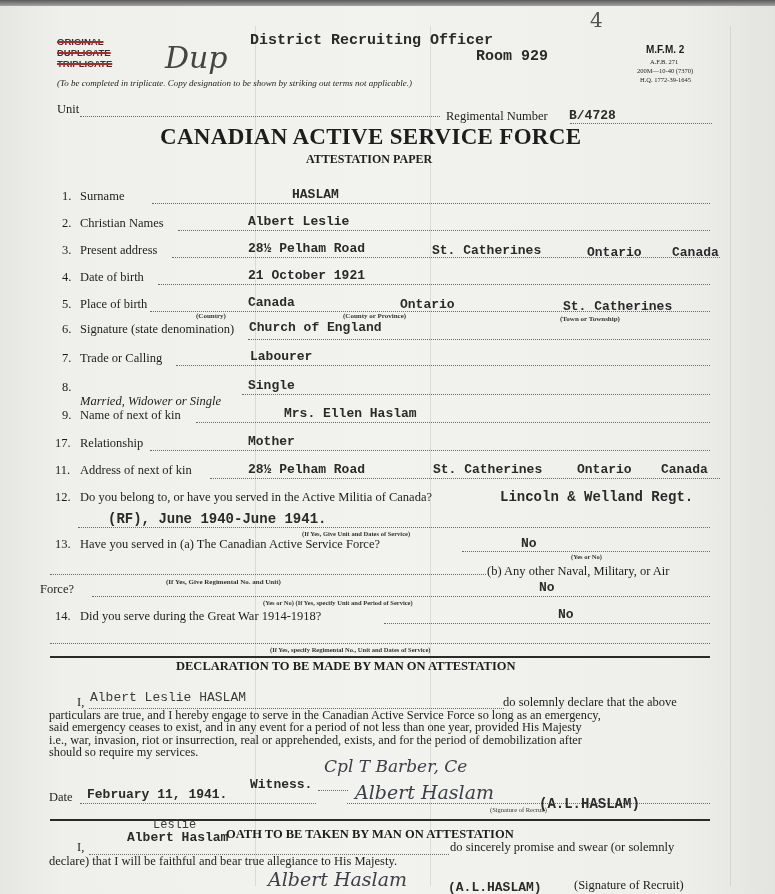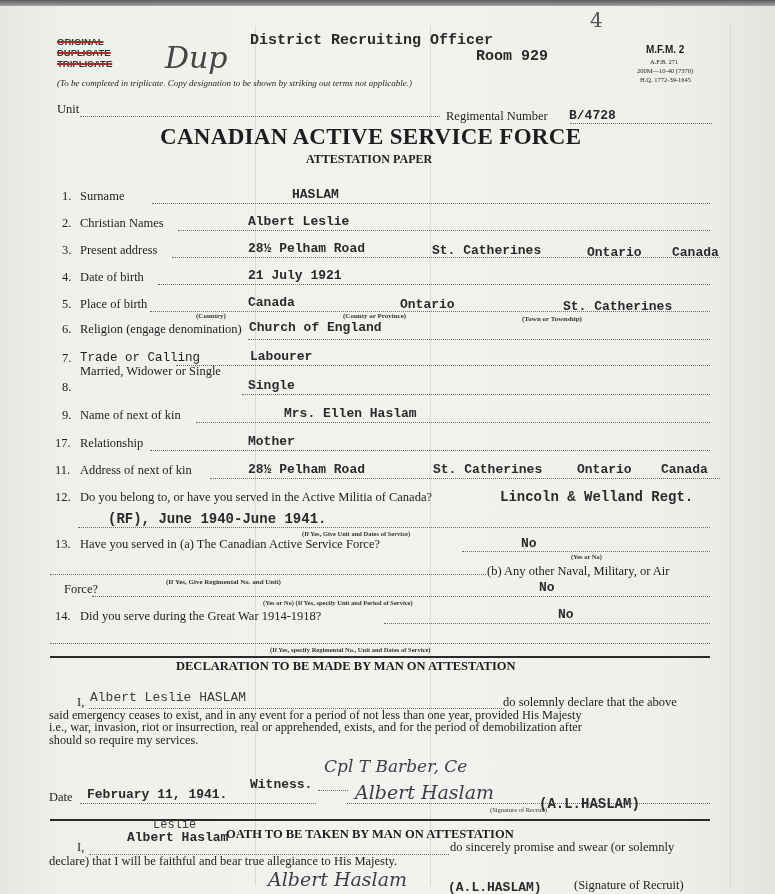--- a/index.html
+++ b/index.html
@@ -80,48 +80,48 @@
     <div class="dots" style="left:172px;top:251px;width:548px;"></div>
     <div class="abs tw" style="left:248px;top:235px;font-size:13px;">28½ Pelham Road</div>
     <div class="abs tw" style="left:432px;top:237px;font-size:13px;">St. Catherines</div>
     <div class="abs tw" style="left:587px;top:239px;font-size:13px;">Ontario</div>
     <div class="abs tw" style="left:672px;top:239px;font-size:13px;">Canada</div>
   </div>
   <div>
     <div class="abs label" style="left:62px;top:264px;">4.</div>
     <div class="abs label" style="left:80px;top:264px;">Date of birth</div>
     <div class="dots" style="left:158px;top:278px;width:552px;"></div>
-    <div class="abs tw" style="left:248px;top:262px;font-size:13px;">21 July 1921</div>
+    <div class="abs tw" style="left:248px;top:262px;font-size:13px;">21 October 1921</div>
   </div>
   <div>
     <div class="abs label" style="left:62px;top:291px;">5.</div>
     <div class="abs label" style="left:80px;top:291px;">Place of birth</div>
     <div class="dots" style="left:150px;top:305px;width:560px;"></div>
     <div class="abs tw" style="left:248px;top:289px;font-size:13px;">Canada</div>
     <div class="abs tw" style="left:400px;top:291px;font-size:13px;">Ontario</div>
     <div class="abs tw" style="left:563px;top:293px;font-size:13px;">St. Catherines</div>
     <div class="abs small" style="left:196px;top:306px;">(Country)</div>
     <div class="abs small" style="left:343px;top:306px;">(County or Province)</div>
-    <div class="abs small" style="left:522px;top:309px;">(Town or Township)</div>
+    <div class="abs small" style="left:560px;top:309px;">(Town or Township)</div>
   </div>
   <div>
     <div class="abs label" style="left:62px;top:316px;">6.</div>
-    <div class="abs label" style="left:80px;top:316px;">Religion (engage denomination)</div>
+    <div class="abs label" style="left:80px;top:316px;">Signature (state denomination)</div>
     <div class="dots" style="left:248px;top:333px;width:462px;"></div>
     <div class="abs tw" style="left:249px;top:314px;font-size:13px;">Church of England</div>
   </div>
   <div>
     <div class="abs label" style="left:62px;top:345px;">7.</div>
-    <div class="abs label" style="left:80px;top:345px;font-family:Liberation Mono, monospace;">Trade or Calling</div>
+    <div class="abs label" style="left:80px;top:345px;">Trade or Calling</div>
     <div class="dots" style="left:176px;top:359px;width:534px;"></div>
     <div class="abs tw" style="left:250px;top:343px;font-size:13px;">Labourer</div>
   </div>
   <div>
     <div class="abs label" style="left:62px;top:374px;">8.</div>
-    <div class="abs label" style="left:80px;top:358px;">Married, Widower or Single</div>
+    <div class="abs label" style="left:80px;top:388px;font-style:italic;">Married, Widower or Single</div>
     <div class="dots" style="left:242px;top:388px;width:468px;"></div>
     <div class="abs tw" style="left:248px;top:372px;font-size:13px;">Single</div>
   </div>
   <div>
     <div class="abs label" style="left:62px;top:402px;">9.</div>
     <div class="abs label" style="left:80px;top:402px;">Name of next of kin</div>
     <div class="dots" style="left:196px;top:416px;width:514px;"></div>
     <div class="abs tw" style="left:248px;top:400px;font-size:13px;padding-left:36px;">Mrs. Ellen Haslam</div>
   </div>
   <div>
@@ -151,21 +151,21 @@
 
   <div>
     <div class="abs label" style="left:55px;top:531px;">13.</div>
     <div class="abs label" style="left:80px;top:531px;">Have you served in (a) The Canadian Active Service Force?</div>
     <div class="dots" style="left:462px;top:545px;width:248px;"></div>
     <div class="abs tw" style="left:521px;top:530px;font-size:13px;">No</div>
     <div class="abs small" style="left:571px;top:547px;font-size:6.5px;">(Yes or No)</div>
     <div class="dots" style="left:50px;top:568px;width:436px;"></div>
     <div class="abs label" style="left:487px;top:558px;">(b) Any other Naval, Military, or Air</div>
     <div class="abs small" style="left:166px;top:572px;">(If Yes, Give Regimental No. and Unit)</div>
-    <div class="abs label" style="left:64px;top:576px;">Force?</div>
+    <div class="abs label" style="left:40px;top:576px;">Force?</div>
     <div class="dots" style="left:92px;top:590px;width:618px;"></div>
     <div class="abs tw" style="left:539px;top:574px;font-size:13px;">No</div>
     <div class="abs small" style="left:263px;top:593px;font-size:6.5px;">(Yes or No) (If Yes, specify Unit and Period of Service)</div>
   </div>
 
   <div>
     <div class="abs label" style="left:55px;top:603px;">14.</div>
     <div class="abs label" style="left:80px;top:603px;">Did you serve during the Great War 1914-1918?</div>
     <div class="dots" style="left:384px;top:617px;width:326px;"></div>
     <div class="abs tw" style="left:558px;top:601px;font-size:13px;">No</div>
@@ -175,20 +175,21 @@
 
   <div class="rule" style="left:50px;top:650px;width:660px;"></div>
 
   <div>
     <div class="abs" style="left:176px;top:653px;font-size:12.5px;font-weight:bold;">DECLARATION TO BE MADE BY MAN ON ATTESTATION</div>
     <div class="abs label" style="left:77px;top:689px;">I,</div>
     <div class="dots" style="left:89px;top:702px;width:415px;"></div>
     <div class="abs tw-light" style="left:90px;top:684px;font-size:13px;">Albert Leslie HASLAM</div>
     <div class="abs label" style="left:503px;top:689px;">do solemnly declare that the above</div>
     <div class="abs" style="left:49px;top:703px;font-size:12.3px;line-height:12.3px;">
+      <div>particulars are true, and I hereby engage to serve in the Canadian Active Service Force so long as an emergency,</div>
       <div>said emergency ceases to exist, and in any event for a period of not less than one year, provided His Majesty</div>
       <div>i.e., war, invasion, riot or insurrection, real or apprehended, exists, and for the period of demobilization after</div>
       <div>should so require my services.</div>
     </div>
     <div class="abs tw" style="left:250px;top:771px;font-size:13px;">Witness.</div>
     <div class="dots" style="left:318px;top:784px;width:30px;"></div>
     <div class="abs hand" style="left:324px;top:750px;font-size:17px;">Cpl T Barber, Ce</div>
     <div class="abs label" style="left:49px;top:784px;">Date</div>
     <div class="dots" style="left:80px;top:797px;width:236px;"></div>
     <div class="abs tw" style="left:87px;top:781px;font-size:13px;">February 11, 1941.</div>

